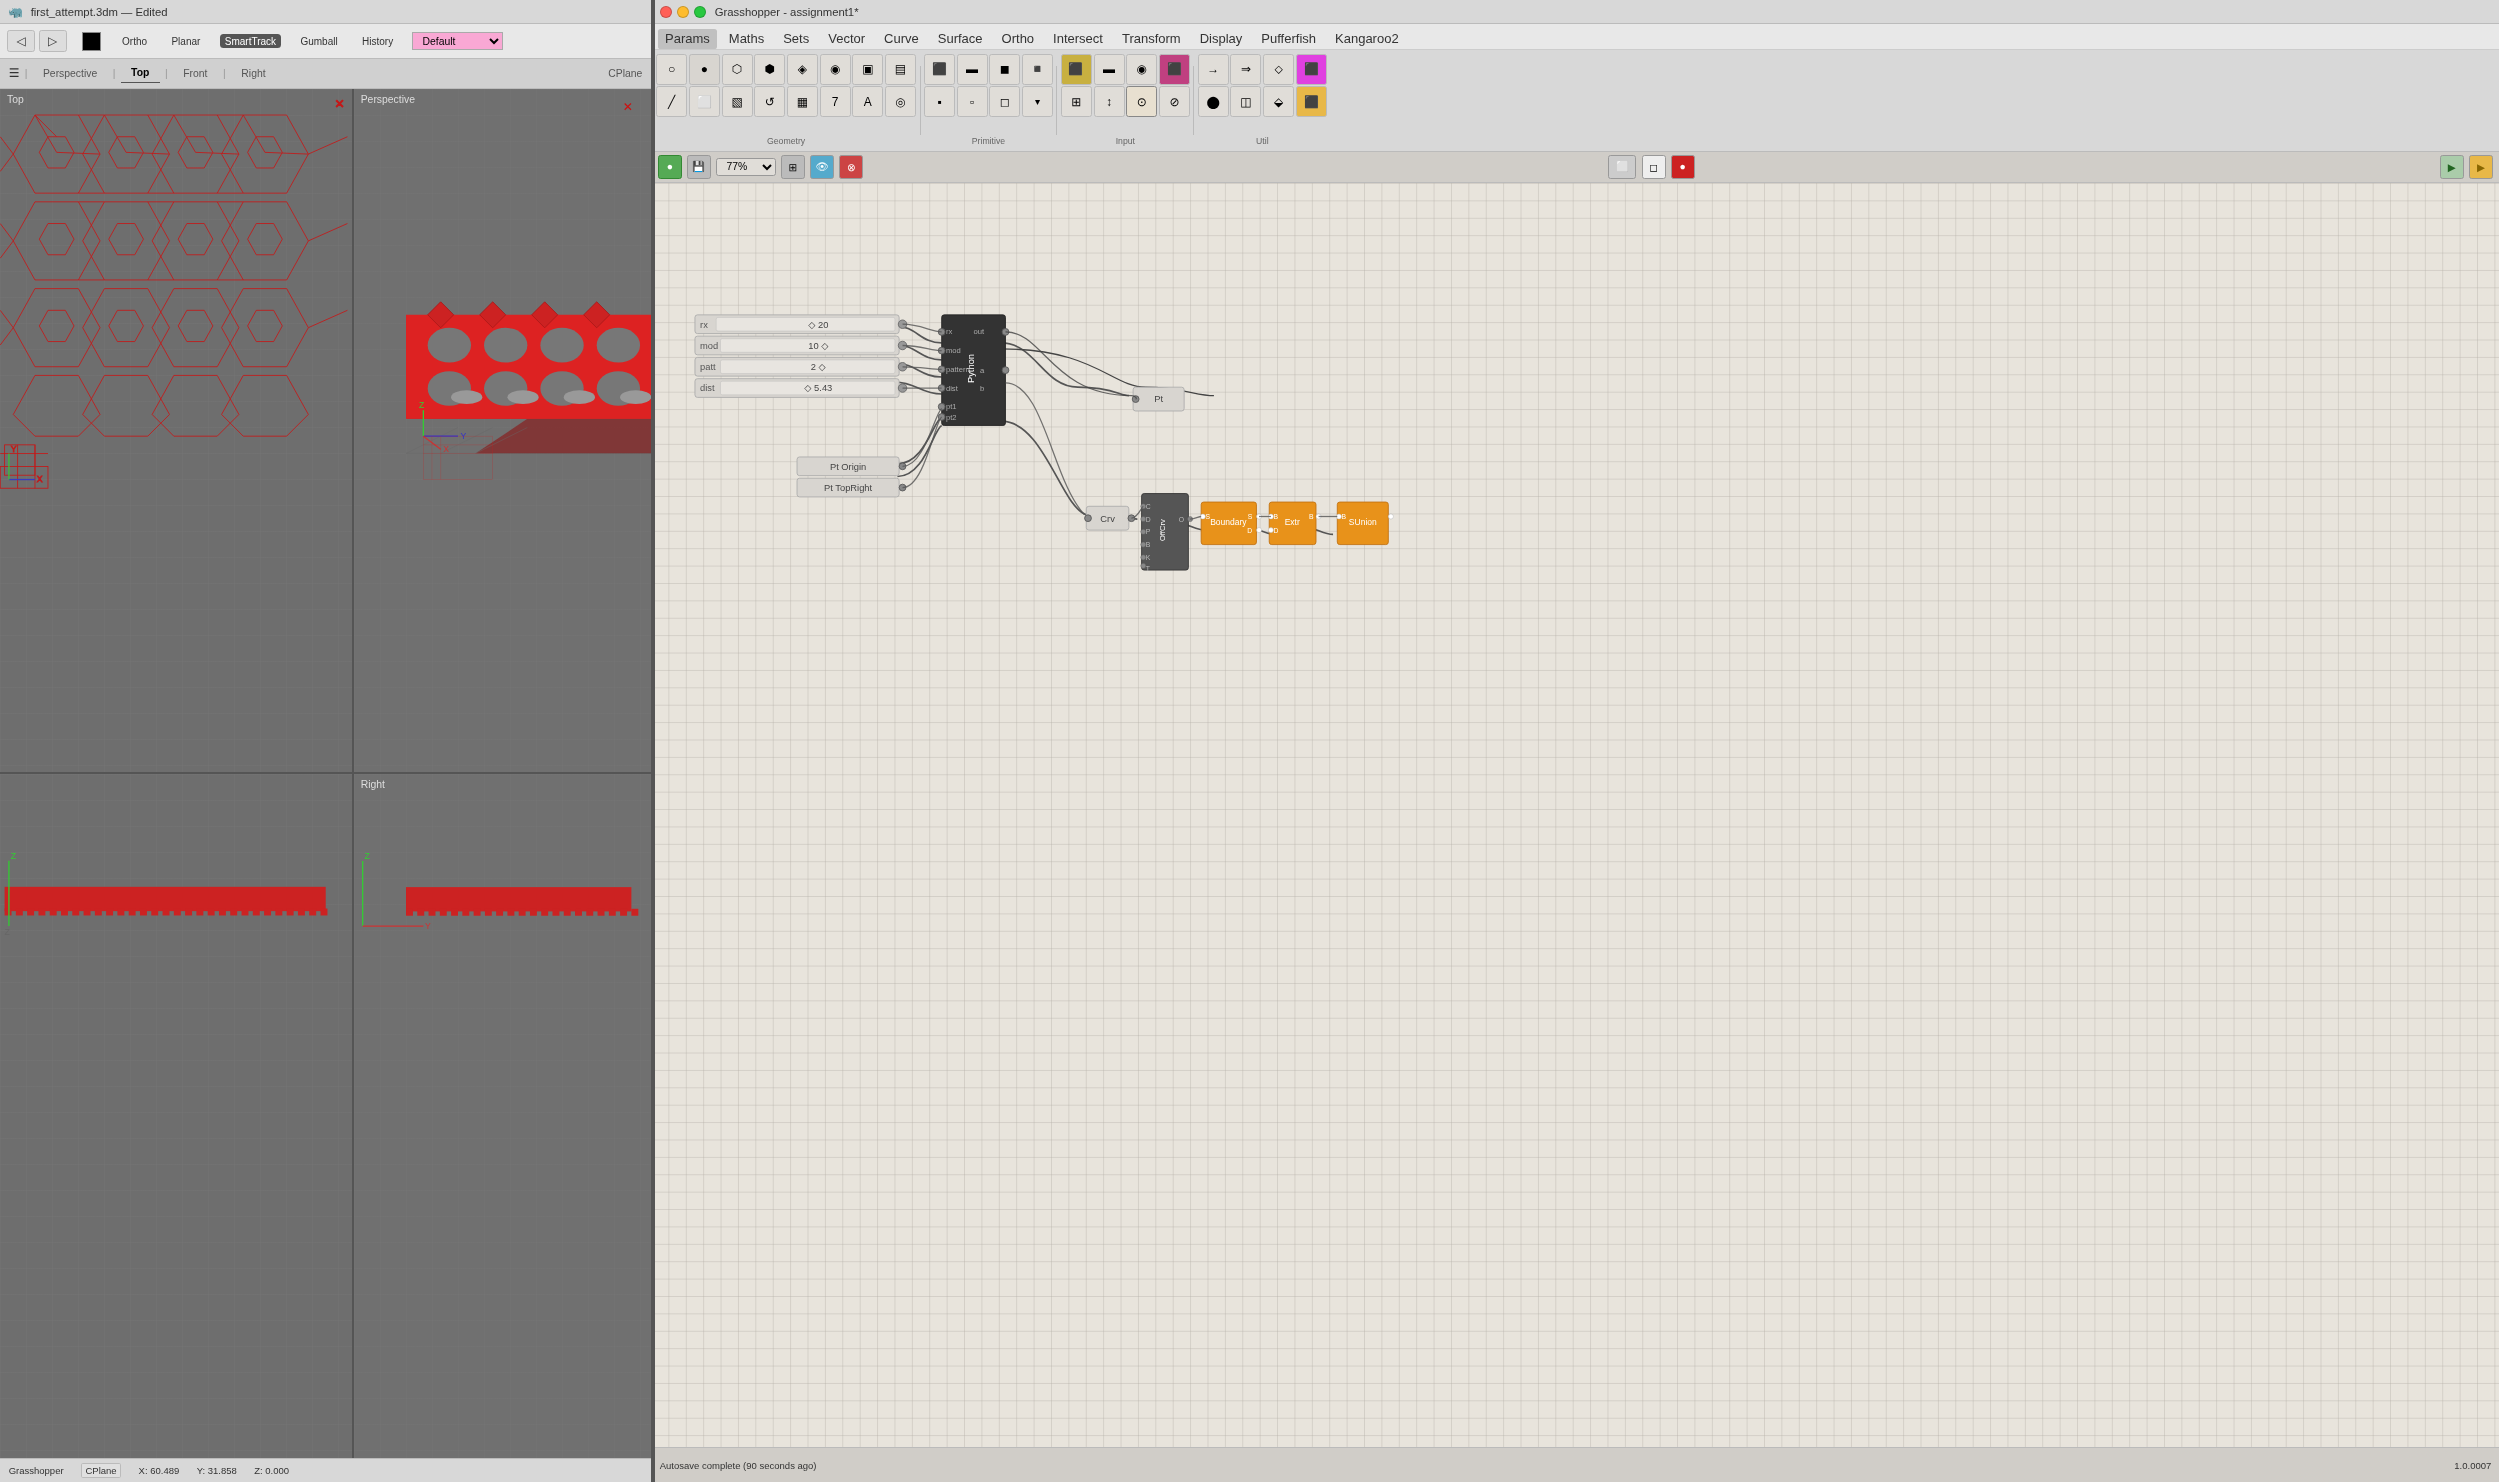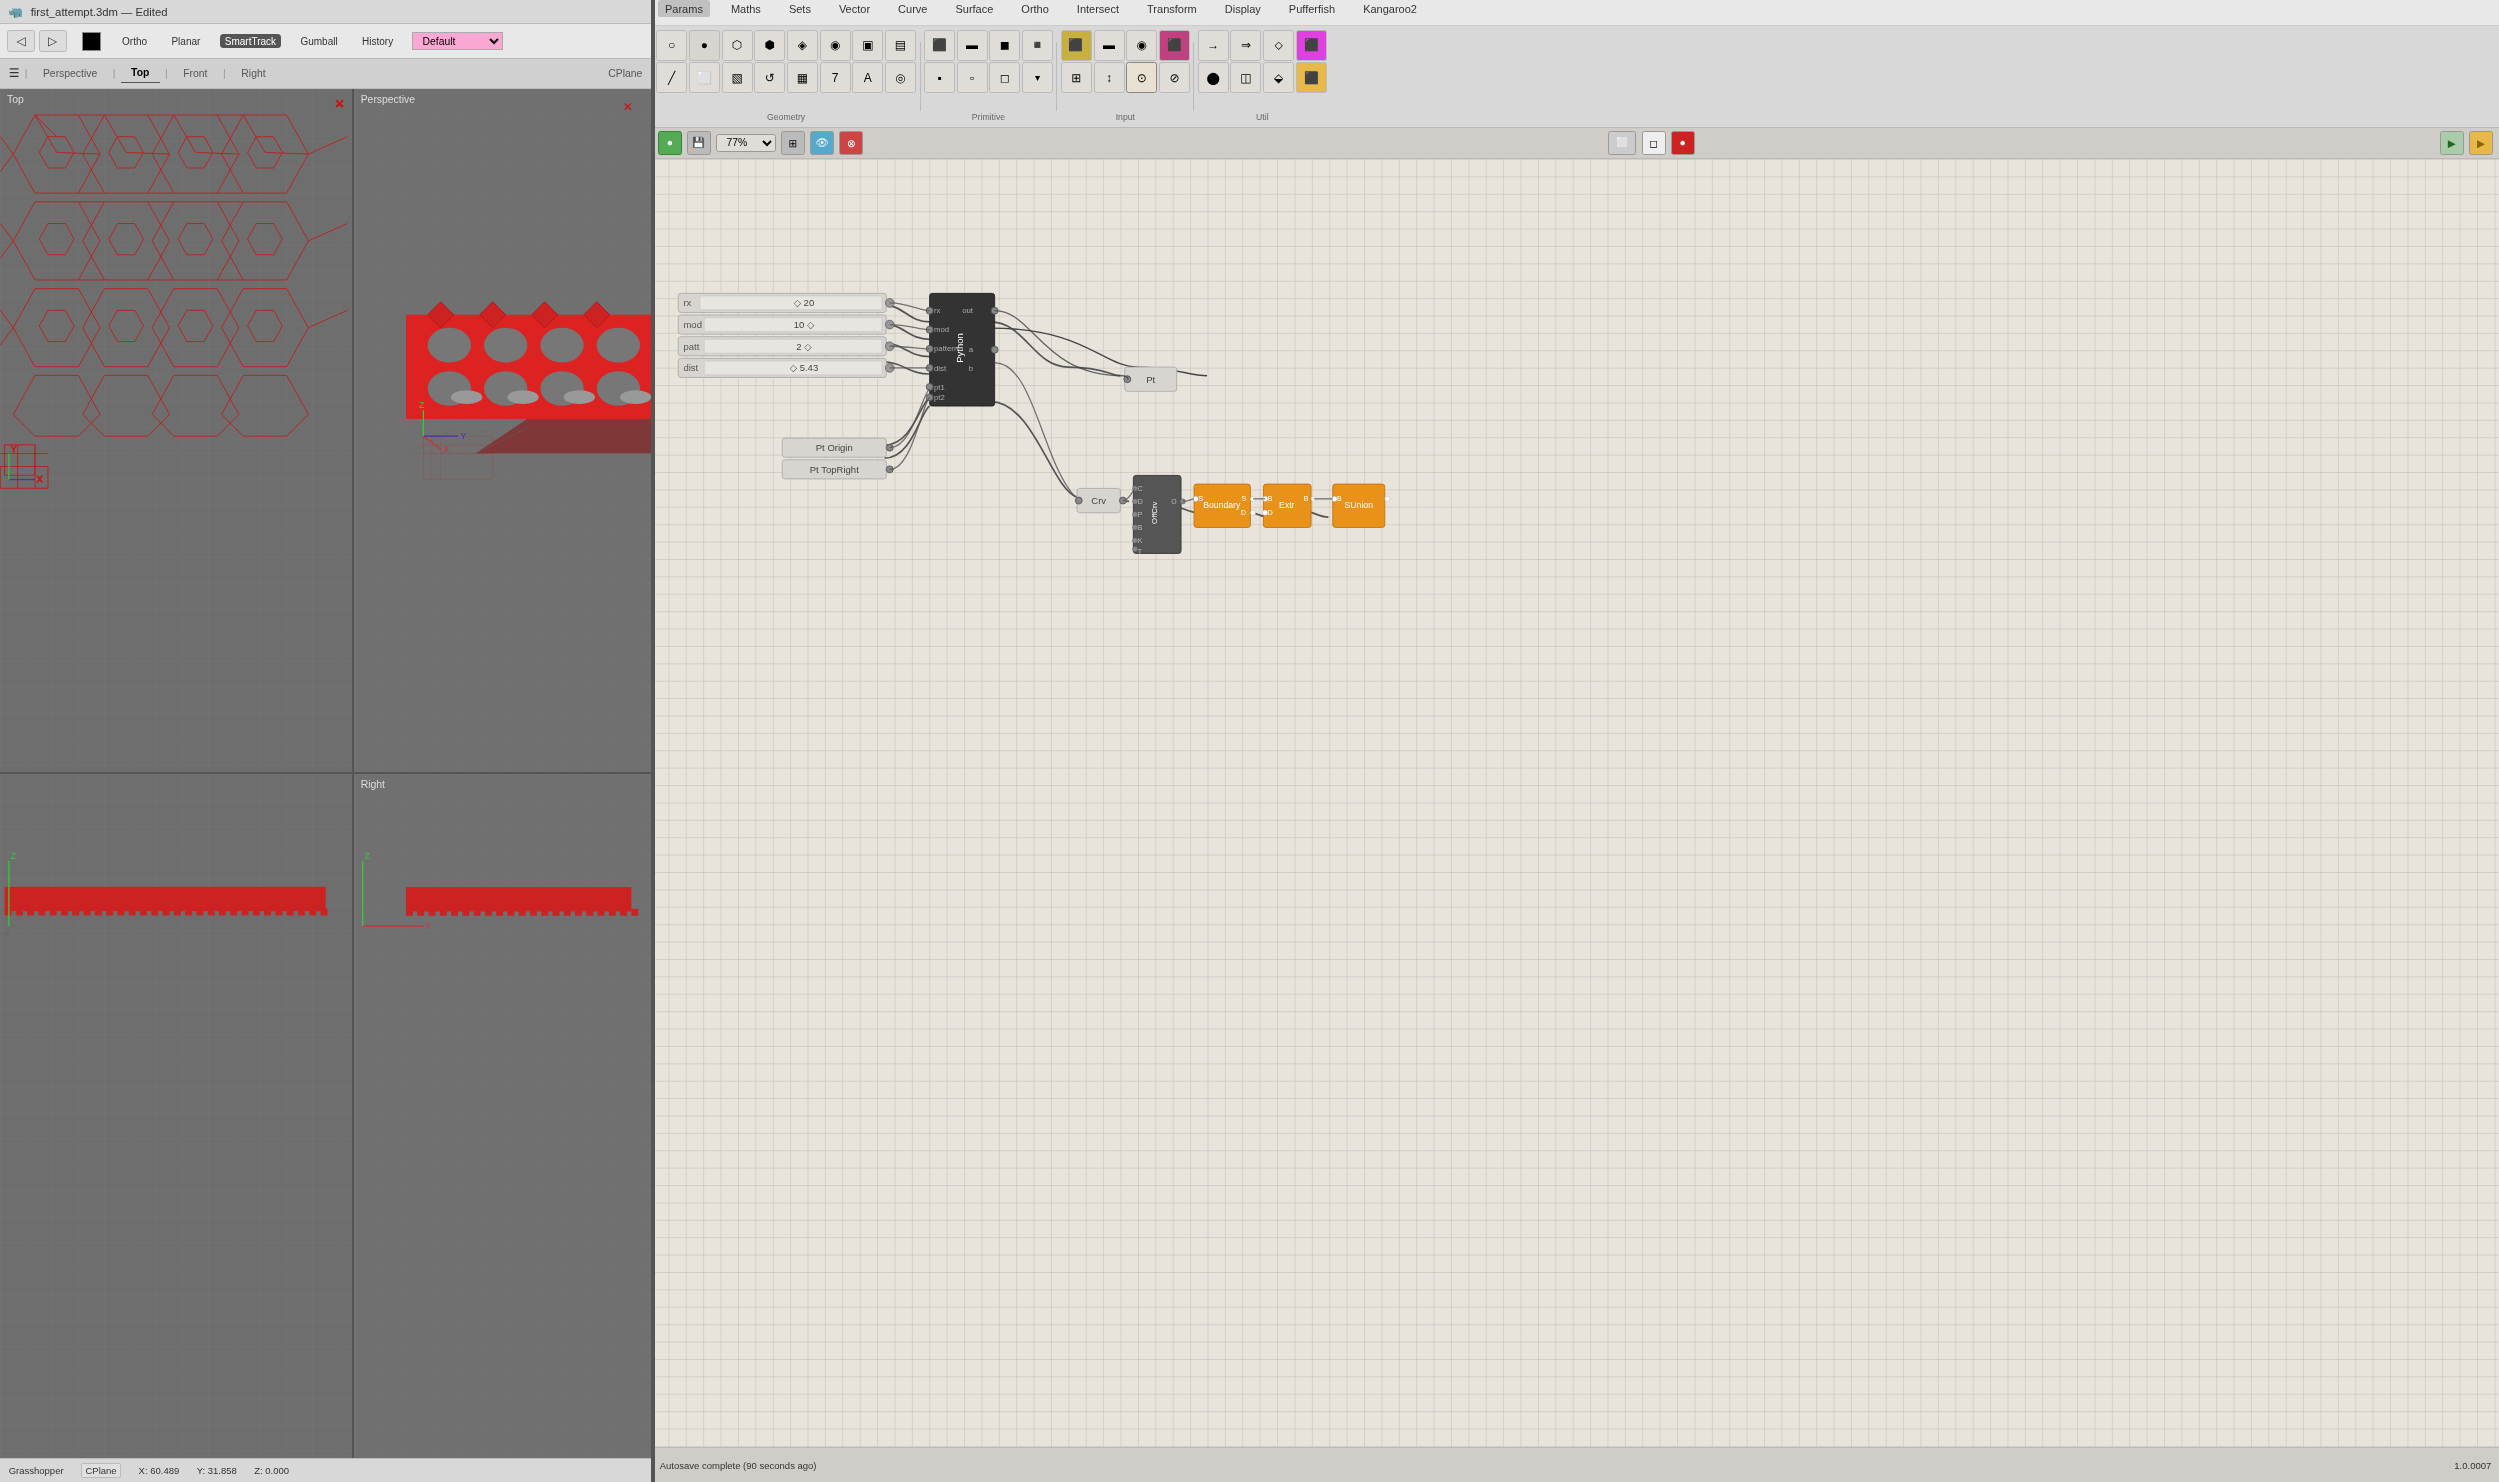--- a/index.html
+++ b/index.html
@@ -193,25 +193,25 @@
     }
     .tl-close { background: #ff5f57; }
     .tl-min { background: #febc2e; }
     .tl-max { background: #28c840; }
 
     
     .gh-menubar {
       height: 26px;
       background: #e8e8e8;
       display: flex;
-      align-items: flex-start;
+      align-items: flex-end;
       padding: 0 7px;
-      gap: 14px;
+      gap: 5px;
       border-bottom: 0.9px solid #ccc;
-      font-size: 11px;
+      font-size: 13px;
       color: #333;
     }
 
     .gh-menu-item {
       padding: 2.6px 7px;
       cursor: pointer;
       border-radius: 2.6px;
     }
     .gh-menu-item.active {
       background: #c0c0c0;
@@ -642,20 +642,28 @@
     <span>Y: 31.858</span>
     <span>Z: 0.000</span>
   </div>
 
 </div>
 
 <div class="divider"></div>
 
 <div class="gh-window">
 
+  <div class="gh-titlebar">
+    <div class="gh-traffic-lights">
+      <div class="traffic-light tl-close"></div>
+      <div class="traffic-light tl-min"></div>
+      <div class="traffic-light tl-max"></div>
+    </div>
+    <span>Grasshopper - assignment1*</span>
+  </div>
 
   <div class="gh-menubar">
     <span class="gh-menu-item active">Params</span>
     <span class="gh-menu-item">Maths</span>
     <span class="gh-menu-item">Sets</span>
     <span class="gh-menu-item">Vector</span>
     <span class="gh-menu-item">Curve</span>
     <span class="gh-menu-item">Surface</span>
     <span class="gh-menu-item">Ortho</span>
     <span class="gh-menu-item">Intersect</span>

